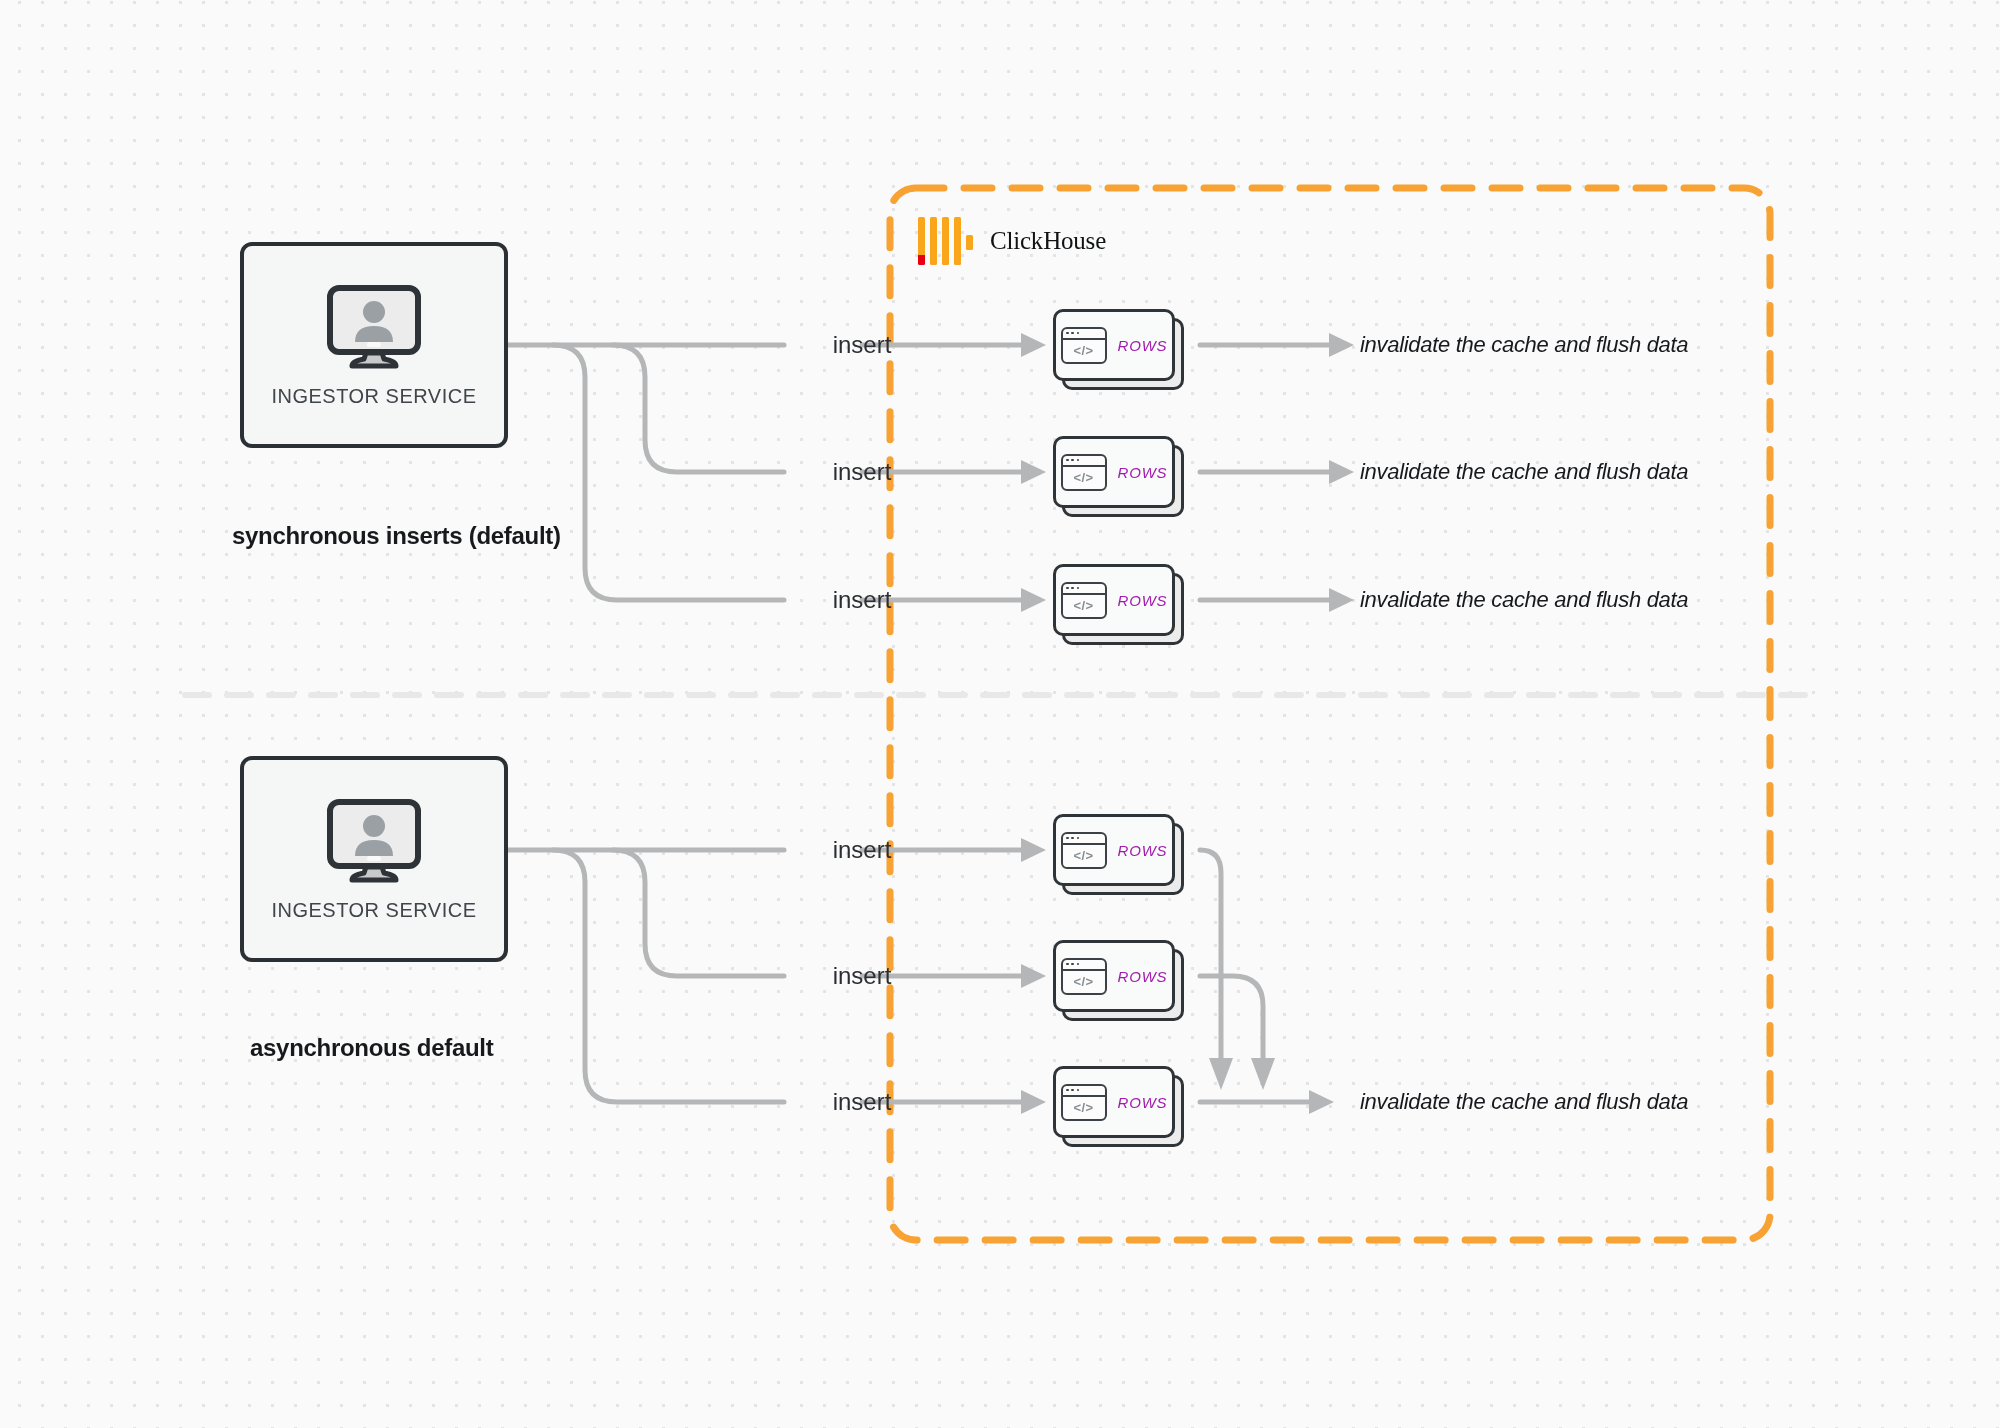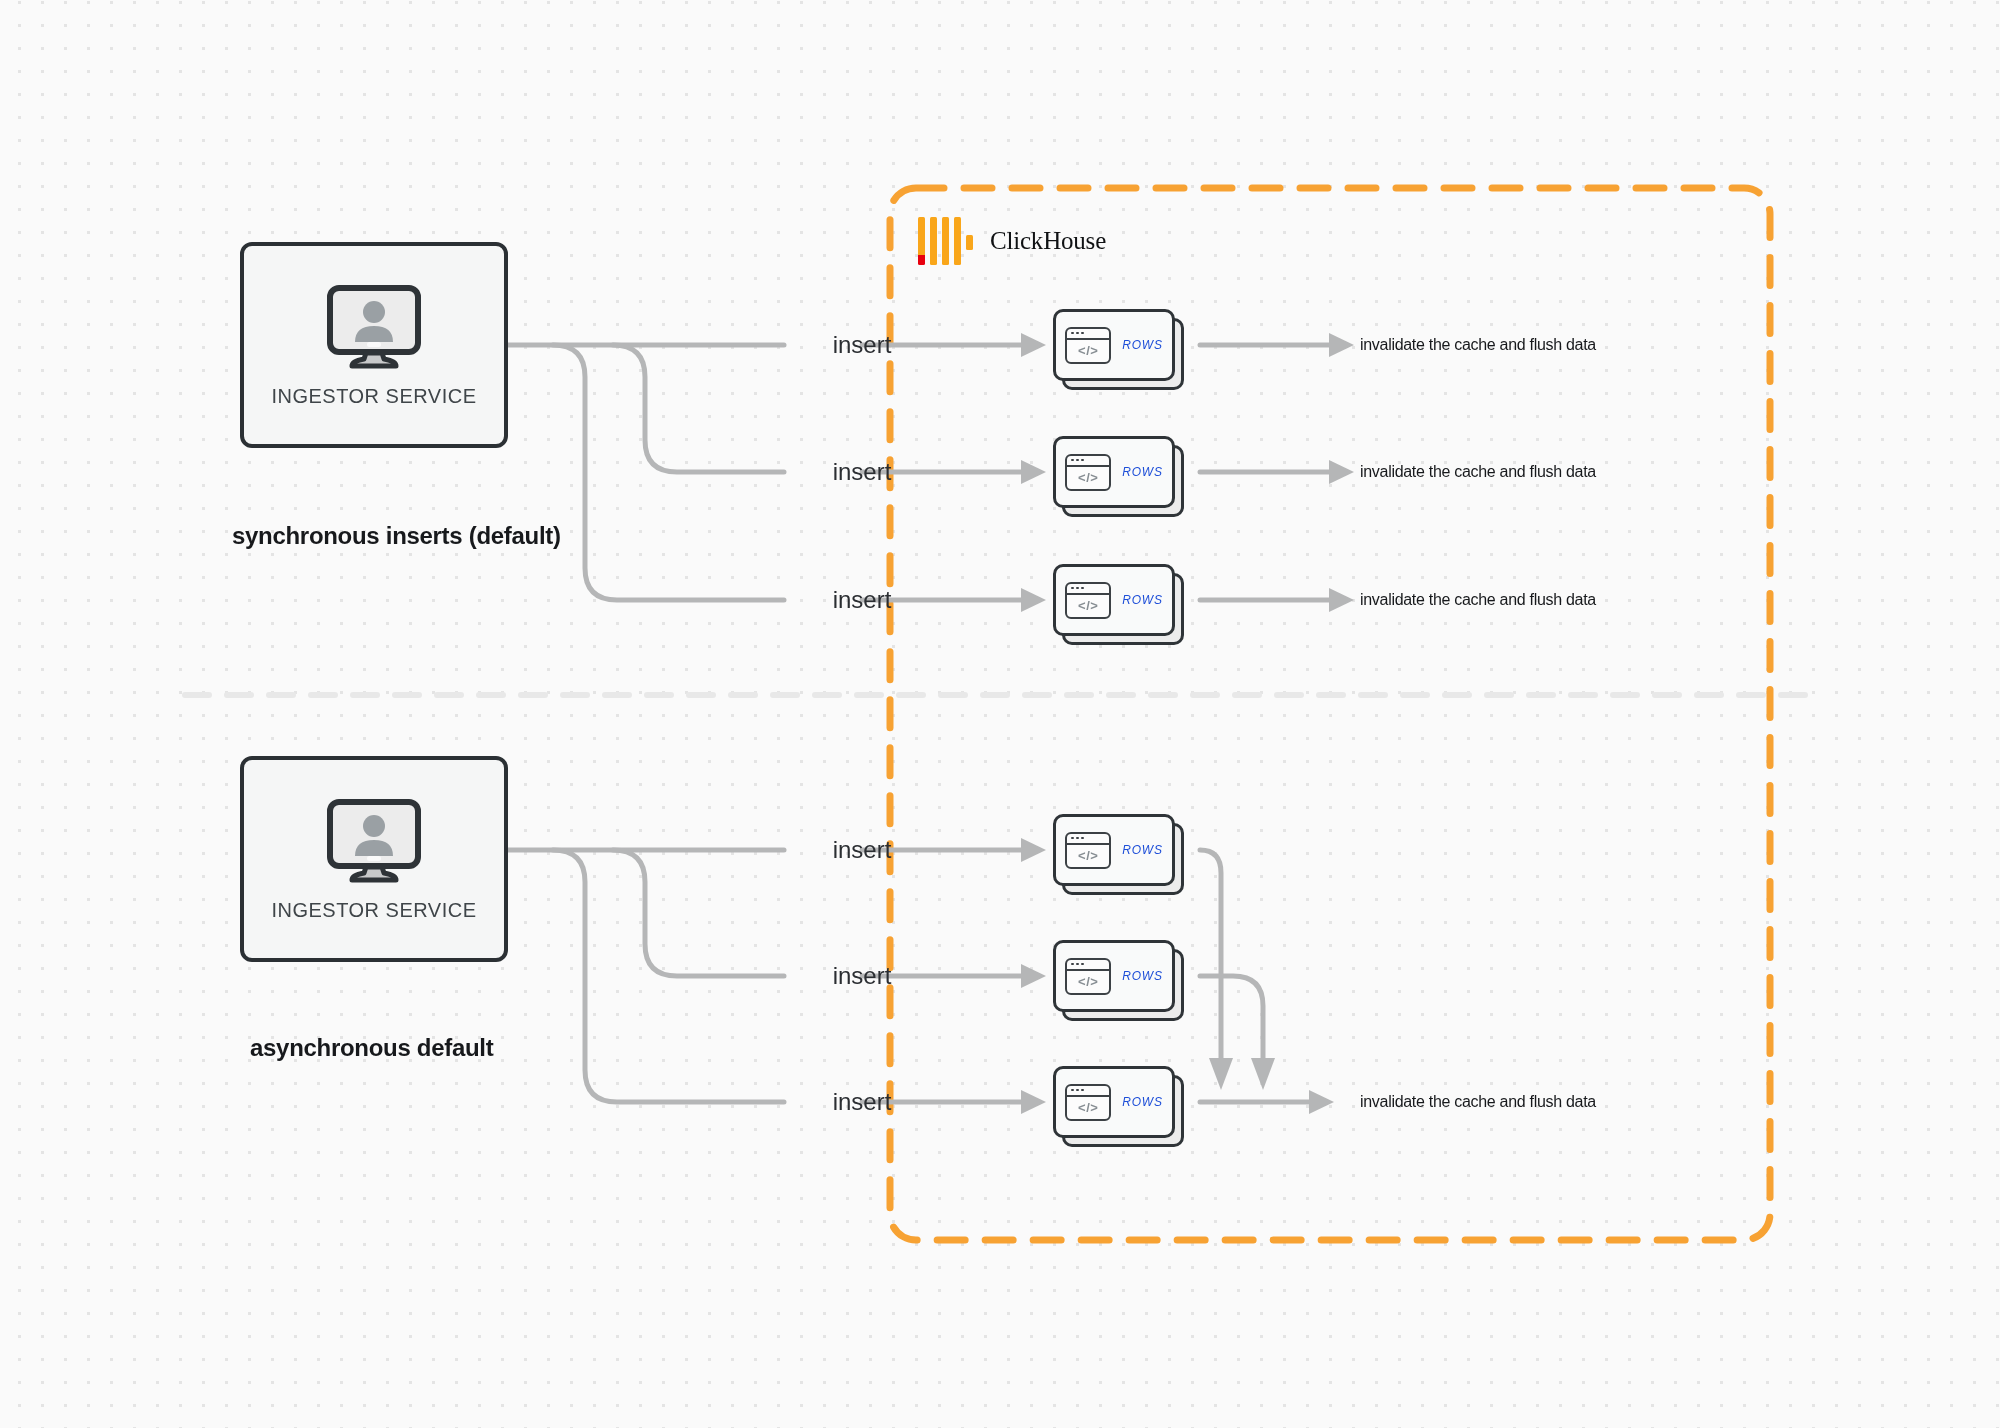--- a/index.html
+++ b/index.html
@@ -38,24 +38,24 @@
     border:3px solid #2f3438;border-radius:10px;background:#ececec;}
   .card-main{position:absolute;left:0;top:0;width:122px;height:72px;box-sizing:border-box;
     border:3px solid #2f3438;border-radius:10px;background:#f9fafa;
     display:flex;align-items:center;justify-content:center;gap:11px;}
   .win{width:46px;height:37px;box-sizing:border-box;border:2.5px solid #3c4145;border-radius:6px;
     background:#fcfcfc;display:flex;flex-direction:column;}
   .win-head{height:9px;border-bottom:2.5px solid #3c4145;display:flex;align-items:center;gap:2.5px;padding-left:3.5px;}
   .win-head i{width:2.8px;height:2.8px;background:#3c4145;border-radius:50%;}
   .win-body{flex:1;display:flex;align-items:center;justify-content:center;
     color:#878e93;font-size:13px;font-weight:bold;letter-spacing:.5px;}
-  .rows-label{font-style:italic;font-size:12px;color:#1d4ed8;letter-spacing:.8px;}
+  .rows-label{font-style:italic;font-size:15px;color:#a21caf;letter-spacing:.8px;}
 
   .insert{position:absolute;transform:translate(-50%,-50%);font-size:24px;color:#2b2e32;white-space:nowrap;margin-left:40px;}
-  .result{position:absolute;transform:translateY(-50%);font-size:16px;letter-spacing:-0.3px;color:#17191c;white-space:nowrap;}
+  .result{position:absolute;transform:translateY(-50%);font-size:22px;letter-spacing:-0.3px;color:#17191c;white-space:nowrap;font-style:italic;}
 </style>
 </head>
 <body>
 
 <div class="canvas">
 
   <svg class="connectors" width="2000" height="1428" viewBox="0 0 2000 1428">
 
     <rect class="ch-rect" x="890" y="188" width="880" height="1052" rx="26"></rect>
 

